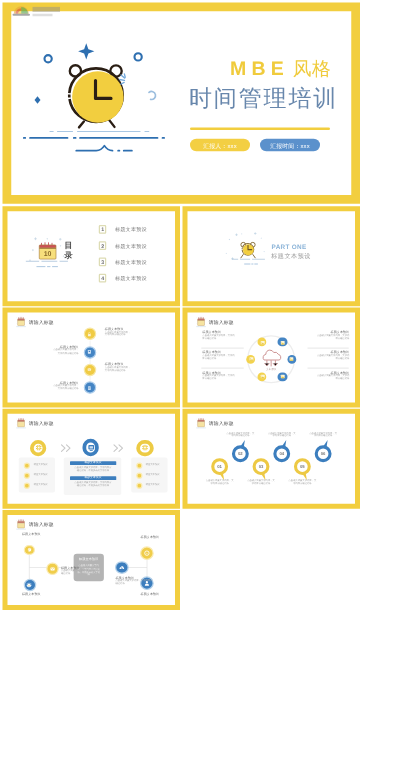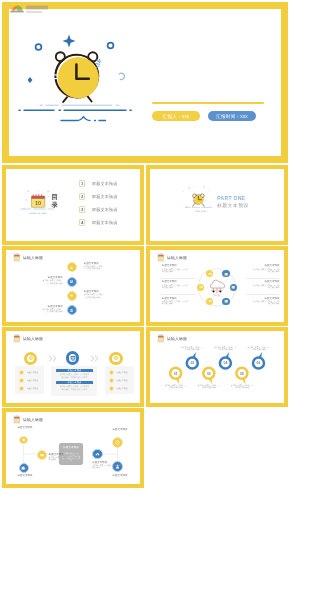--- a/index.html
+++ b/index.html
@@ -286,20 +286,22 @@
             <path d="M55 101.3 L117 101.3"></path>
        <path d="M121 101.3 L122.3 101.3"></path>
      </g>
      <path d="M52 111.5 L68 111.5 Q72 111.5 74.5 107.5 Q77 111.5 81 111.5" fill="none" stroke="#2E6FB0" stroke-width="1.4" stroke-linecap="round" stroke-linejoin="round"></path>
      <g stroke="#2E6FB0" stroke-width="1.4" stroke-linecap="round">
        <path d="M85.5 111.5 L86.5 111.5"></path>
             <path d="M90 111.5 L96.5 111.5"></path>
      </g>
    </svg>
 
+   <div class="eyebrow"><span class="eb-en">MBE</span><span class="eb-cn">风格</span></div>
+   <div class="ctitle">时间管理培训</div>
    <div class="cline"></div>
    <div class="pill pill-y">汇报人：xxx</div>
    <div class="pill pill-b">汇报时间：xxx</div>
   </div>
  </div>
 
  <div class="half" style="left:2px;top:165px">
   <div class="inner">
    <svg class="art" viewBox="0 0 134 72">
      <g fill="#D3DFE9" transform="translate(0.8,18.7)">

